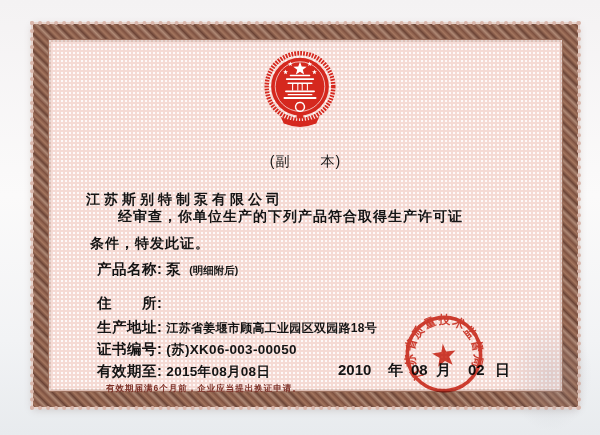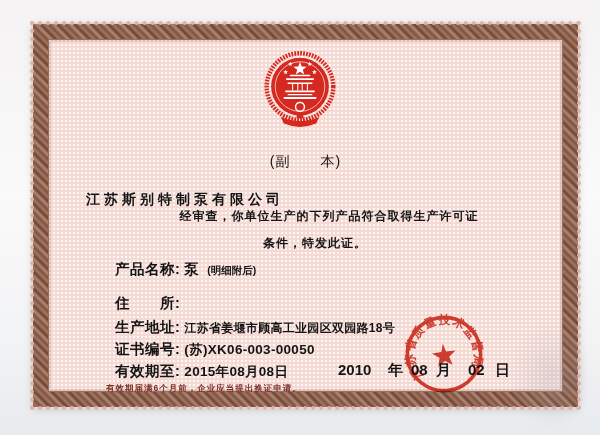--- a/index.html
+++ b/index.html
@@ -44,27 +44,27 @@
   .subtitle{
     position:absolute;left:0;top:114px;width:100%;text-align:center;
     font-size:14px;font-weight:400;letter-spacing:1px;
   }
   
   .company{
     position:absolute;left:38px;top:140px;
     font-size:14px;font-weight:700;letter-spacing:4px;white-space:nowrap;margin-top:12px;
   }
   .body-par{
-    position:absolute;left:27px;top:164px;width:480px;
-    font-size:12px;font-weight:700;line-height:27px;letter-spacing:1px;text-align:center;
+    position:absolute;left:42px;top:164px;width:480px;
+    font-size:14px;font-weight:700;line-height:27px;letter-spacing:1px;
   }
   .body-par .l1{text-indent:28px;white-space:nowrap;}
   .body-par .l2{white-space:nowrap;}
   
-  .row{position:absolute;left:67px;display:flex;align-items:baseline;white-space:nowrap;justify-content:center;}
+  .row{position:absolute;left:49px;display:flex;align-items:baseline;white-space:nowrap;justify-content:center;}
   .row .lab{font-size:14.5px;font-weight:700;letter-spacing:0.5px;}
   .row .val{font-size:12px;font-weight:700;margin-left:4px;letter-spacing:0.3px;}
   .row-0{top:221px}.row-1{top:255px}.row-2{top:279px}.row-3{top:301px}.row-4{top:323px}
   .row-0 .val{font-size:14.5px;}
   .row-0 .note{font-size:10.5px;font-weight:700;padding-left:8px;}
   .row-3 .val,.row-4 .val{font-size:13.5px;}
   
   .dateline{position:absolute;left:0;top:322px;width:100%;height:20px;}
   .dateline span{position:absolute;top:0;font-weight:700;font-size:15px;}
   .d-year{left:290px}.d-yu{left:340px}.d-month{left:363px}.d-mu{left:388px}

